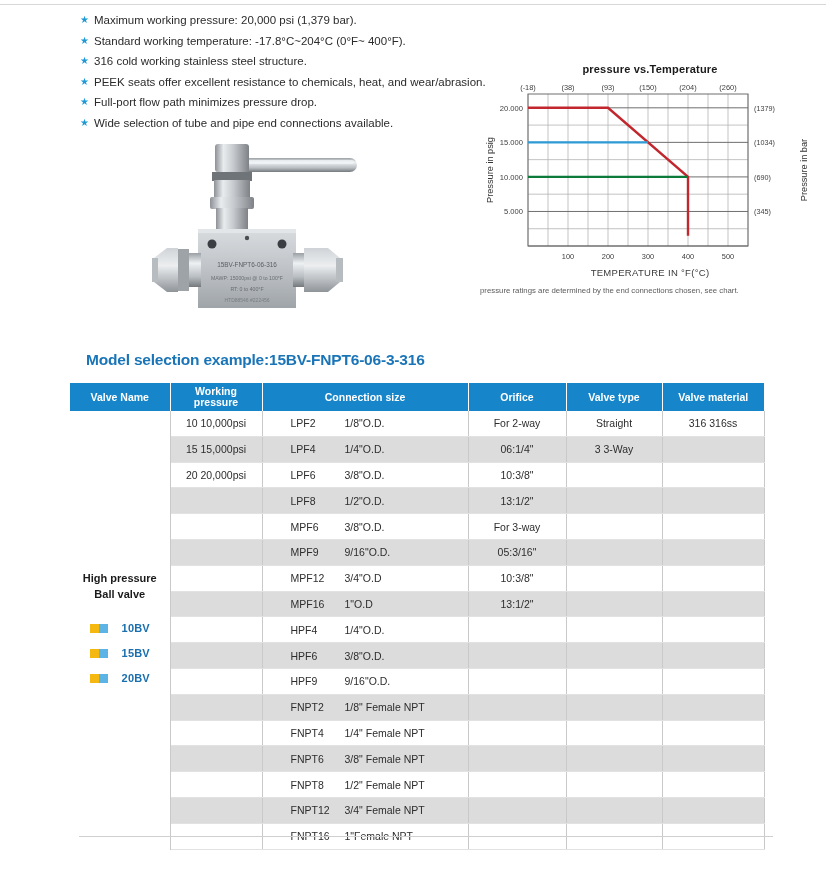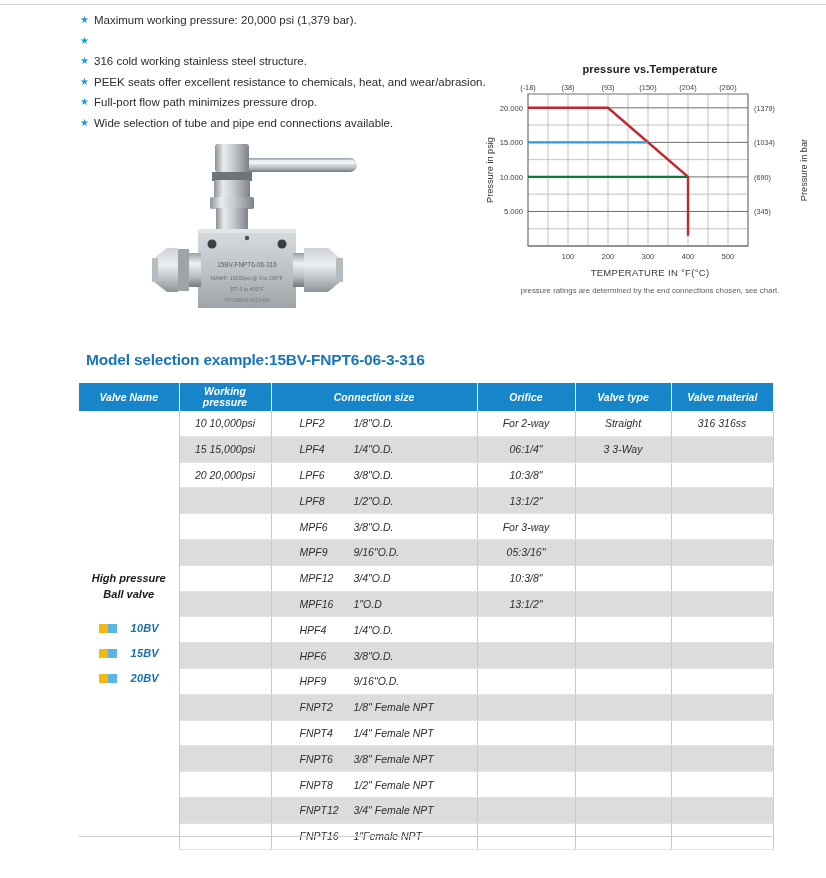--- a/index.html
+++ b/index.html
@@ -38,38 +38,38 @@
   
   .chartblock{
     position:absolute;left:480px;top:58px;width:340px;height:270px;
   }
   .chart-title{
     position:absolute;left:0;top:5px;width:340px;text-align:center;
     font-size:11px;font-weight:bold;color:#1a1a1a;letter-spacing:.2px;
   }
   .chart-svg{position:absolute;left:0;top:22px;}
   .chart-caption{
-    position:absolute;left:0;top:228px;width:340px;text-align:center;
+    position:absolute;left:0;top:228px;width:340px;text-align:left;
     font-size:7.8px;color:#5b5b5b;
   }
   .chart-xlabel{
     position:absolute;left:0;top:209px;width:340px;text-align:center;
     font-size:9.5px;color:#3a3a3a;letter-spacing:.3px;
   }
 
   
   .model-title{
     position:absolute;left:86px;top:351px;
     font-size:15.5px;font-weight:bold;color:#1a75b8;letter-spacing:-.2px;
     white-space:nowrap;
   }
 
   
   .tbl-wrap{
-    position:absolute;left:79px;top:383px;width:694px;font-style:italic;
+    position:absolute;left:70px;top:383px;width:694px;
   }
   table.spec{
     border-collapse:collapse;width:694px;table-layout:fixed;
     font-size:10.5px;color:#2d2d2d;
   }
   table.spec th{
     background:#1785c9;color:#ffffff;font-weight:bold;font-size:10.5px;
     height:26px;padding:1px 2px;text-align:center;line-height:11px;
     border-right:1px solid #ffffff;vertical-align:middle;
   }
@@ -115,20 +115,21 @@
 
 <div class="top-rule"></div>
 
 <div class="features" id="featureList">
     <div class="feature-row">
       <span class="star" style="color: rgb(31, 154, 214);">★</span>
       <span class="feature-text">Maximum working pressure: 20,000 psi (1,379 bar).</span>
     </div>
     <div class="feature-row">
       <span class="star" style="color: rgb(31, 154, 214);">★</span>
+      <span class="feature-text">Standard working temperature: -17.8°C~204°C (0°F~ 400°F).</span>
     </div>
     <div class="feature-row">
       <span class="star" style="color: rgb(31, 154, 214);">★</span>
       <span class="feature-text">316 cold working stainless steel structure.</span>
     </div>
     <div class="feature-row">
       <span class="star" style="color: rgb(31, 154, 214);">★</span>
       <span class="feature-text">PEEK seats offer excellent resistance to chemicals, heat, and wear/abrasion.</span>
     </div>
     <div class="feature-row">

